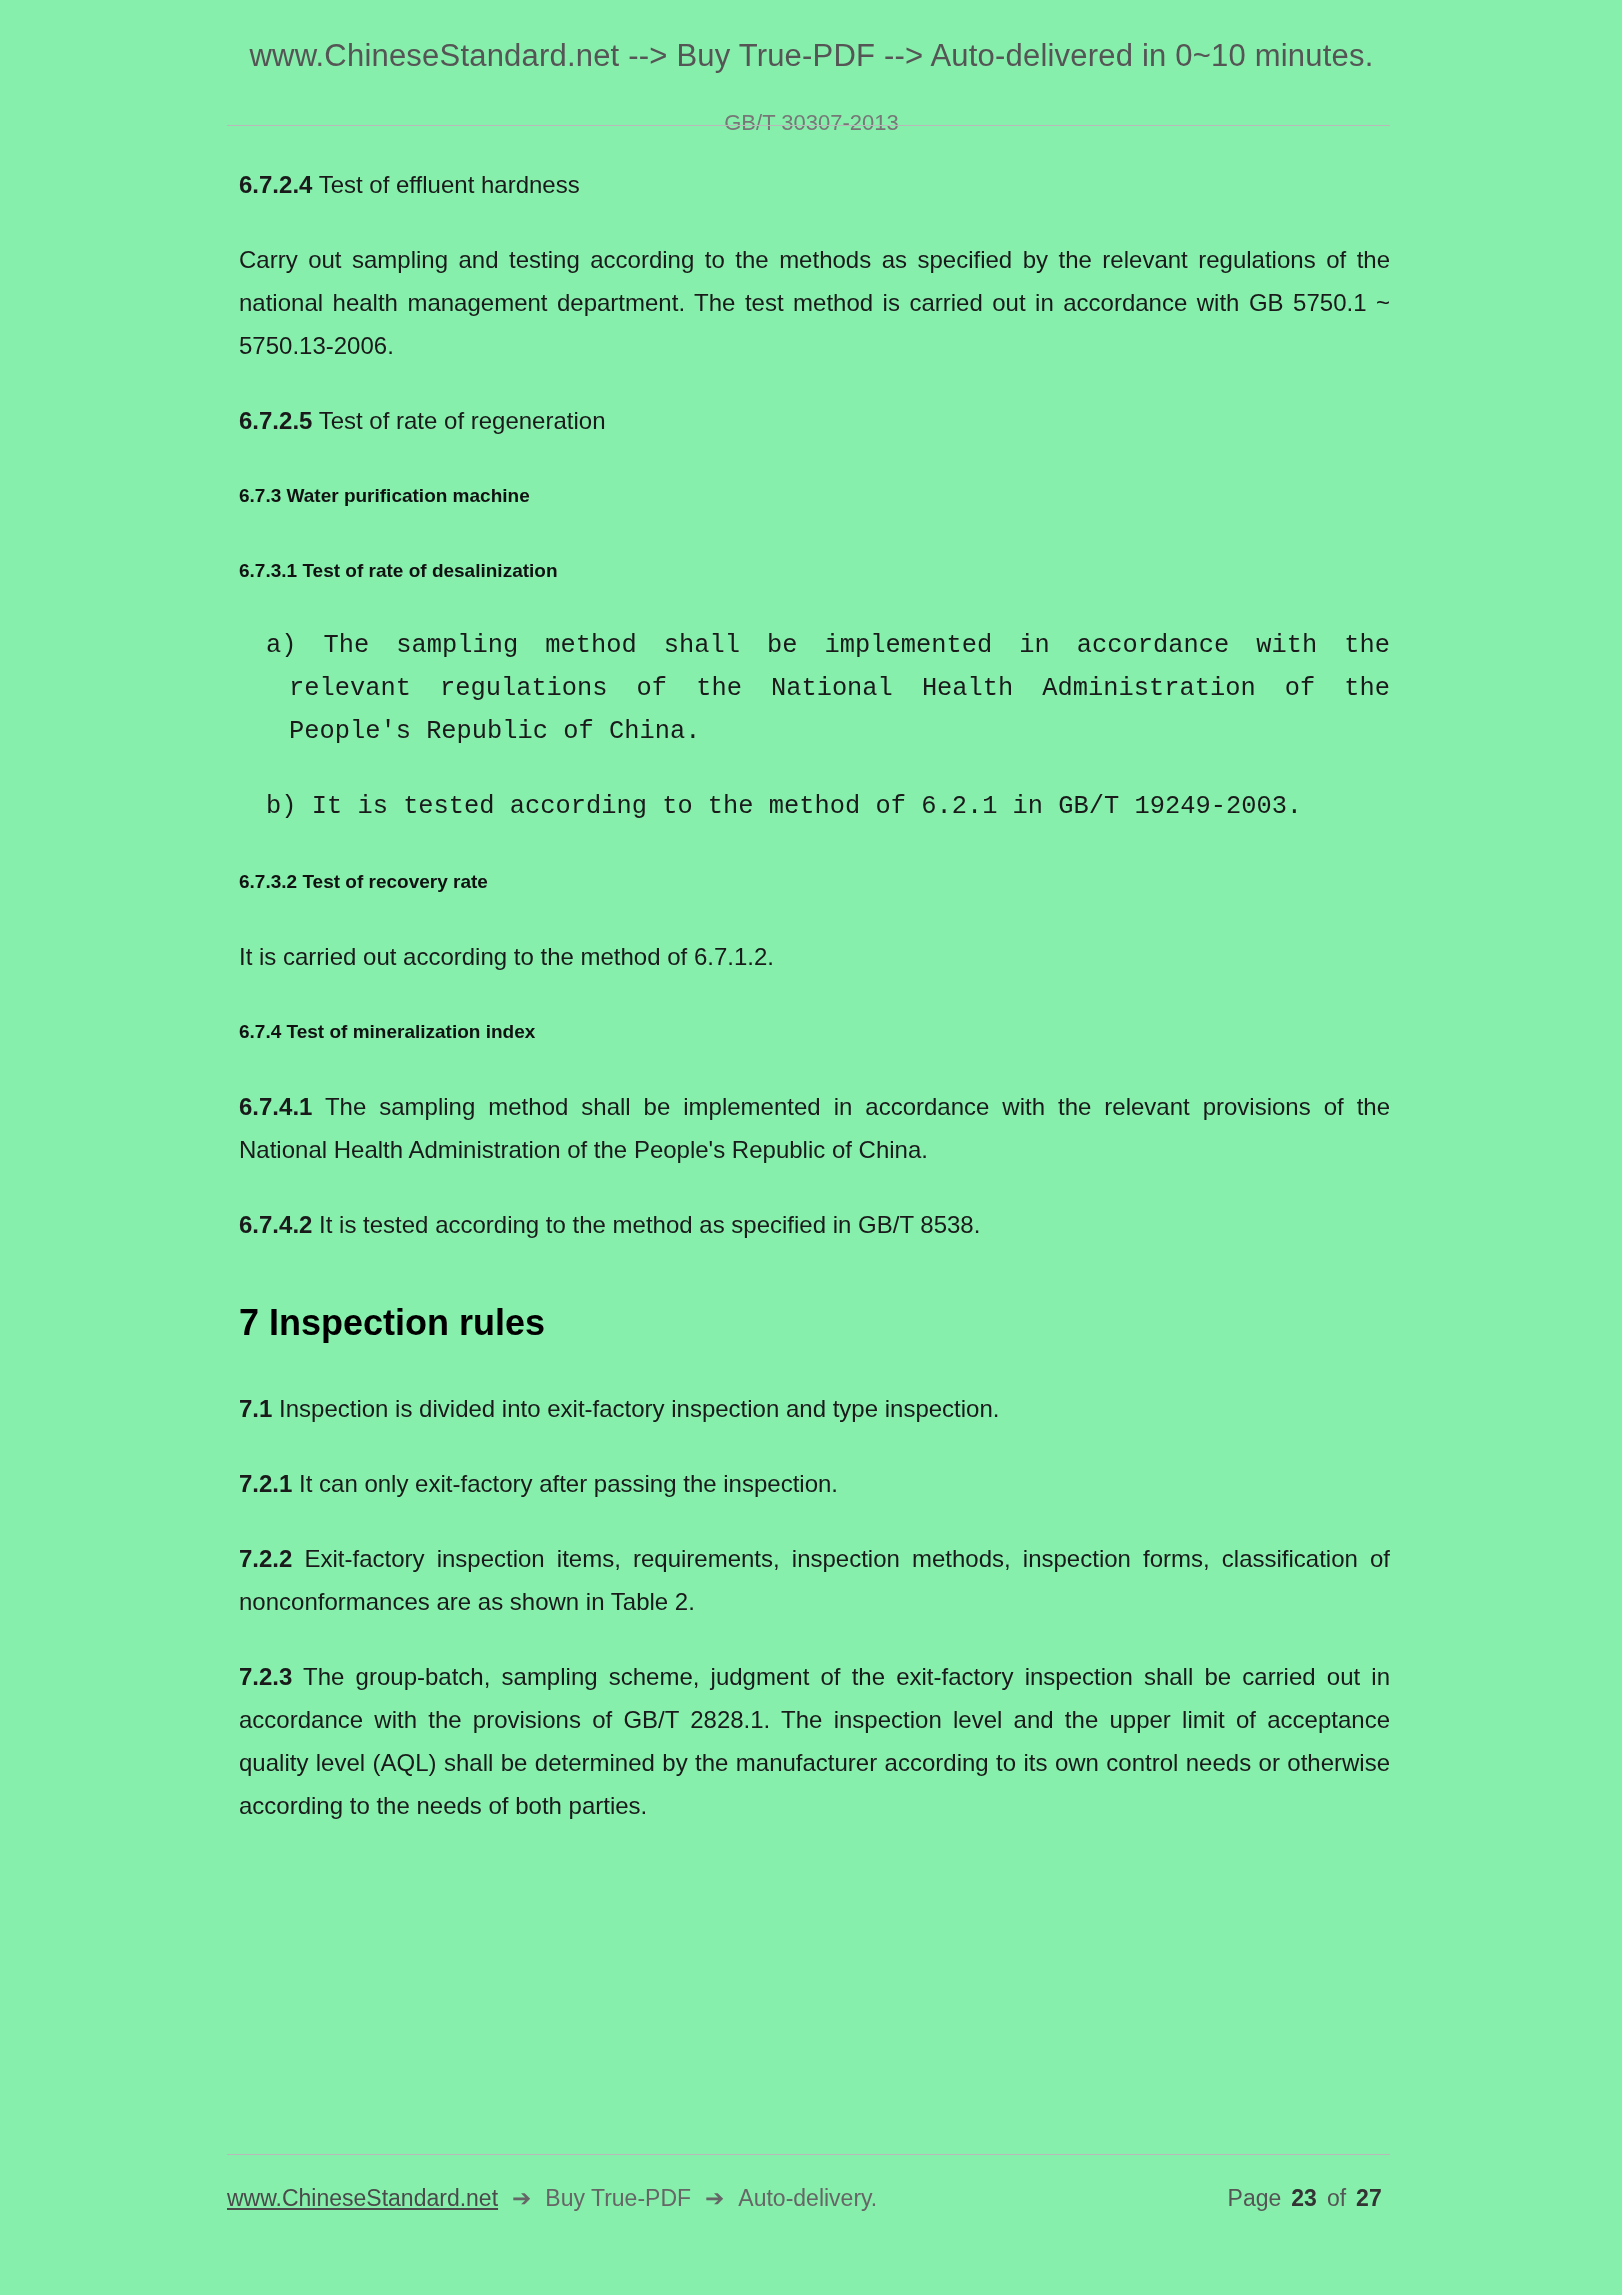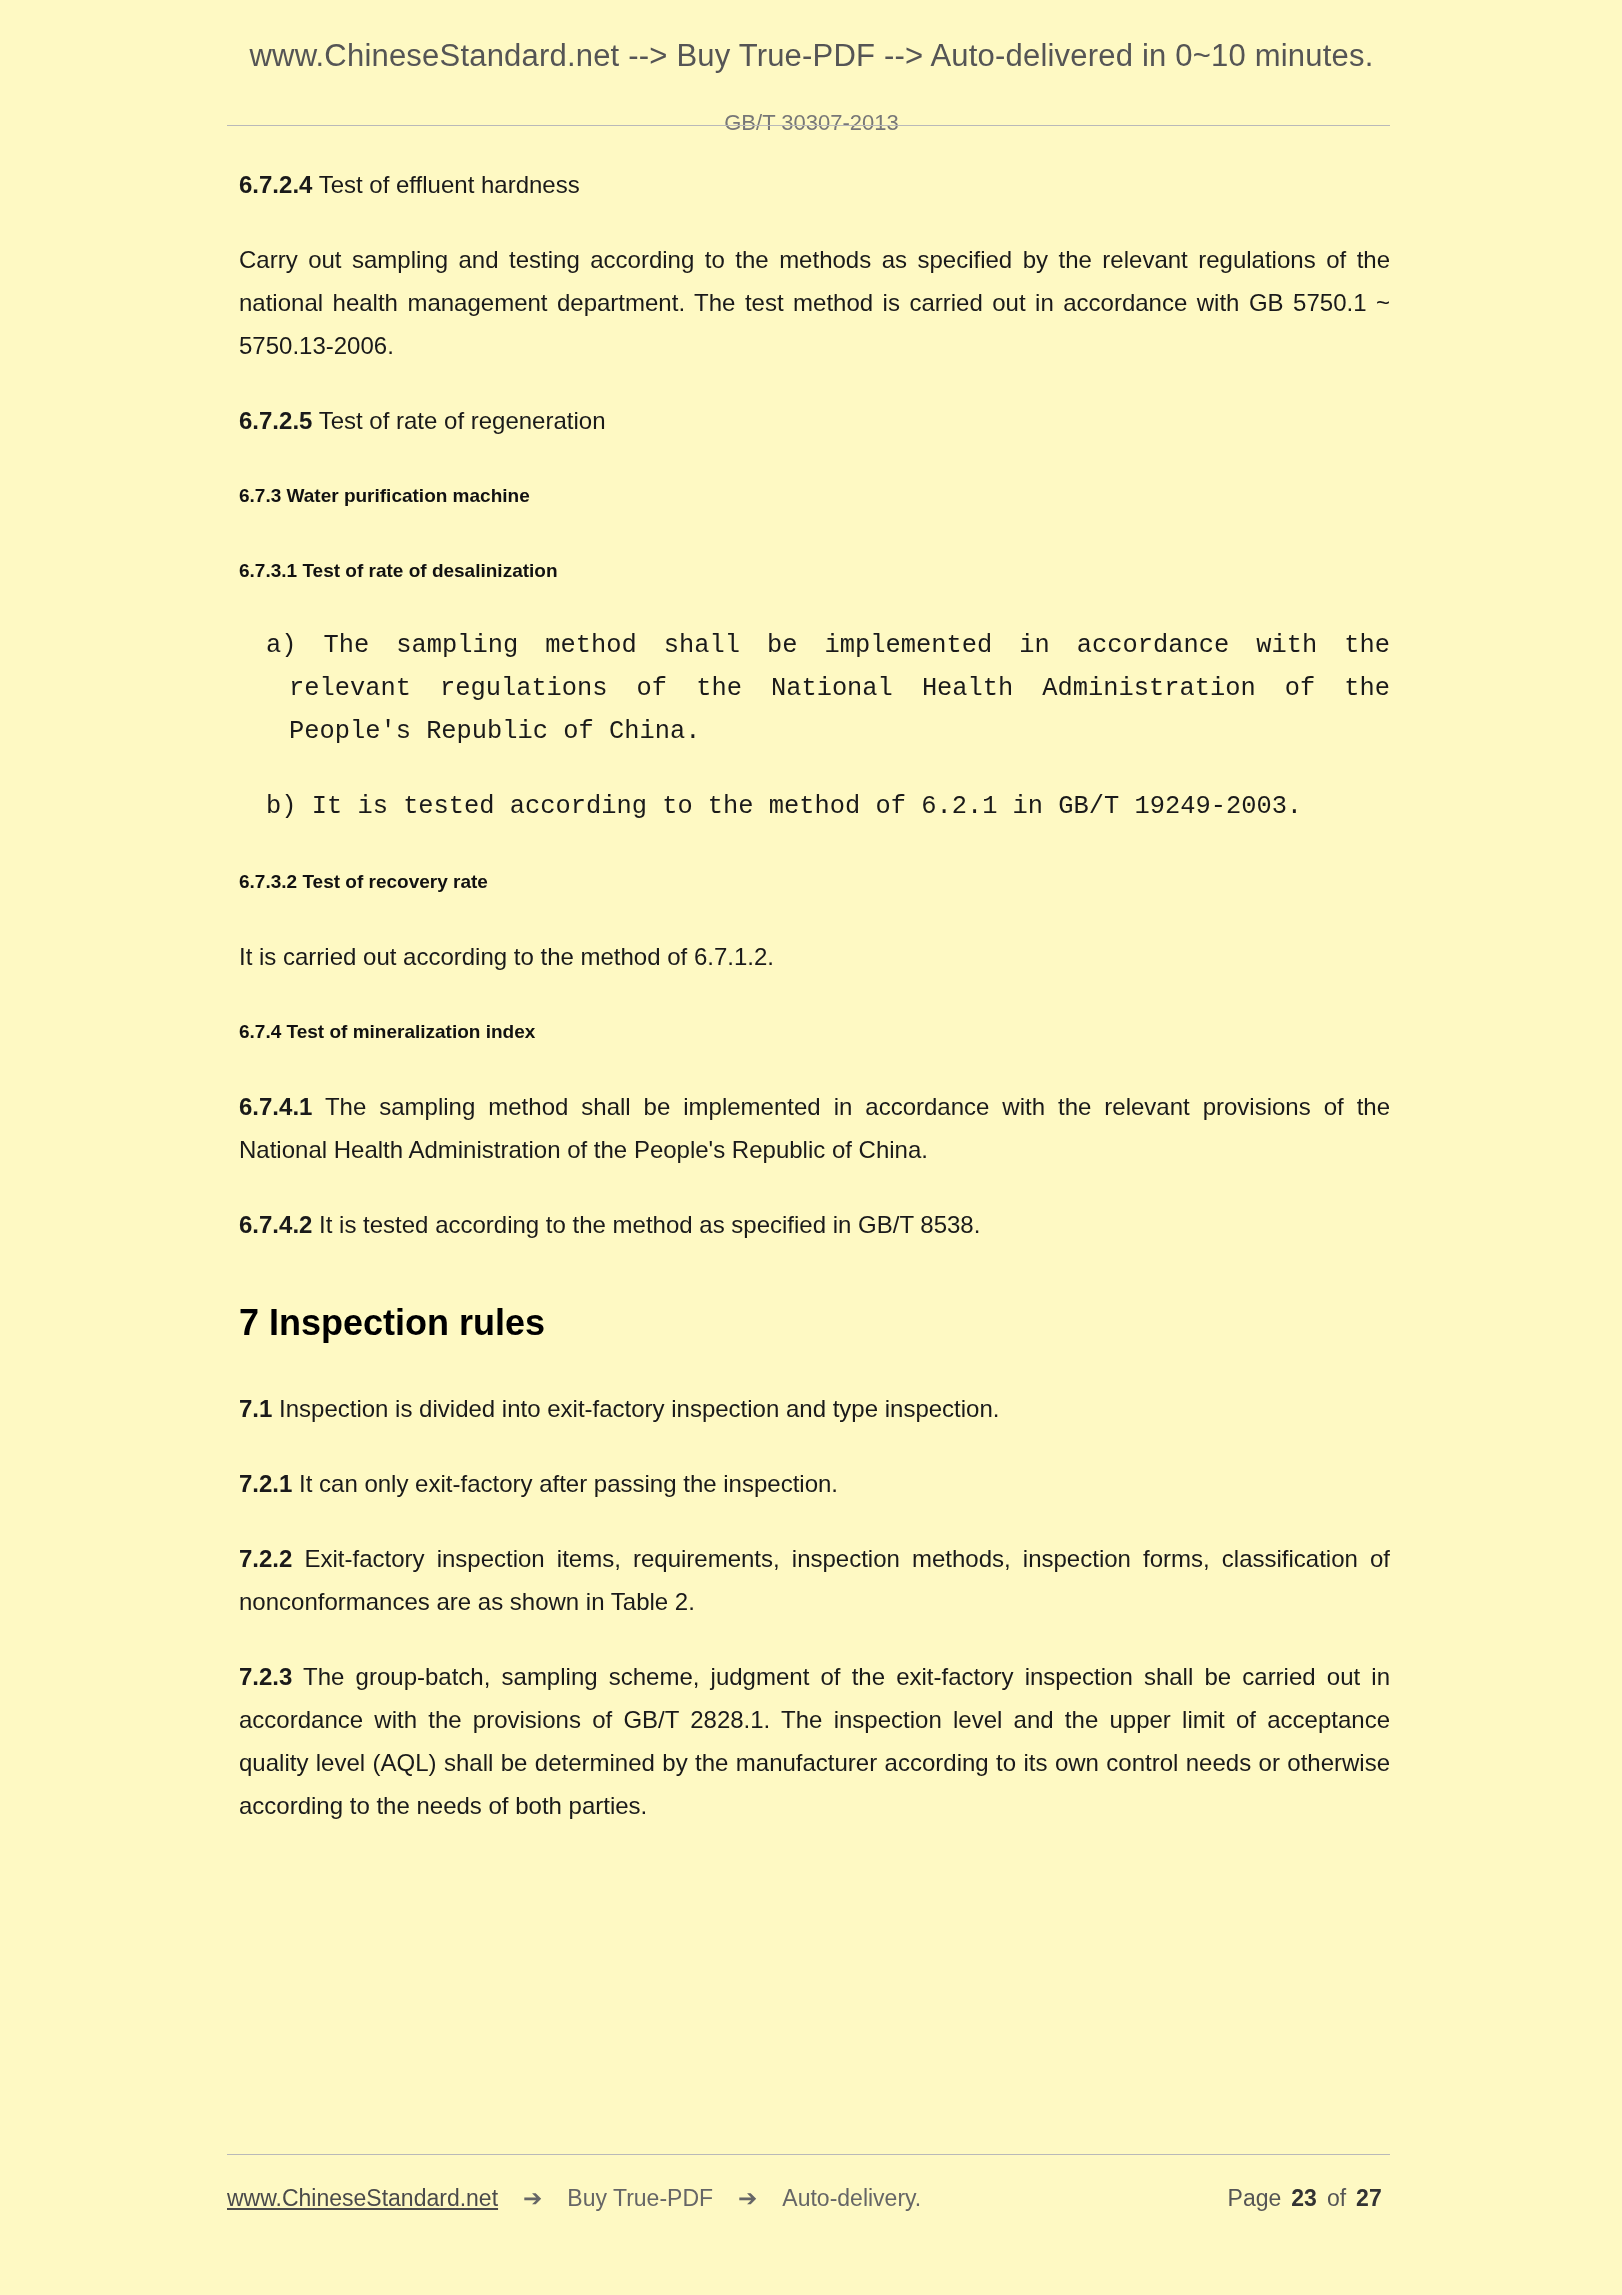--- a/index.html
+++ b/index.html
@@ -8,21 +8,21 @@
     background: #ffffff;
   }
   body {
     font-family: "Liberation Sans", sans-serif;
     color: #000000;
   }
   .page {
     position: relative;
     width: 1623px;
     height: 2295px;
-    background: #fef9c3;
+    background: #86efac;
     box-sizing: border-box;
     padding: 0;
     overflow: hidden;
   }
 
   
   .top-banner {
     position: absolute;
     top: 38px;
     left: 0;
@@ -112,21 +112,21 @@
     left: 227px;
     width: 1163px;
     font-size: 23px;
     color: #666666;
     display: flex;
     align-items: baseline;
   }
   .footer-left {
     display: flex;
     align-items: baseline;
-    gap: 25px;
+    gap: 14px;
   }
   .footer-link {
     color: #4a4a4a;
     text-decoration: underline;
   }
   .footer-arrow { color: #666666; }
   .footer-right {
     margin-left: auto;
     display: flex;
     align-items: baseline;

